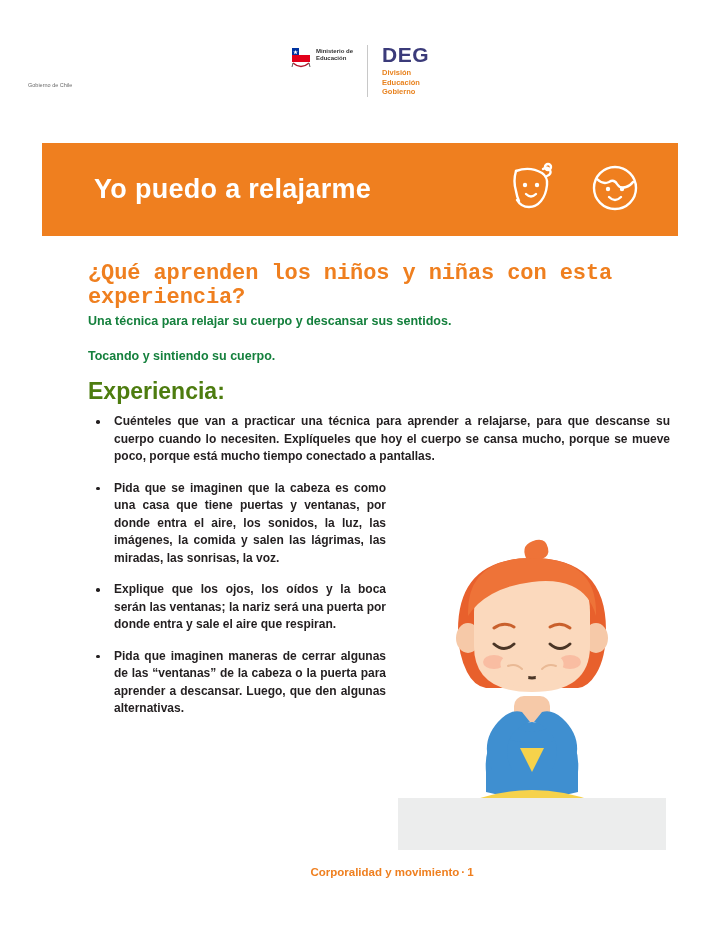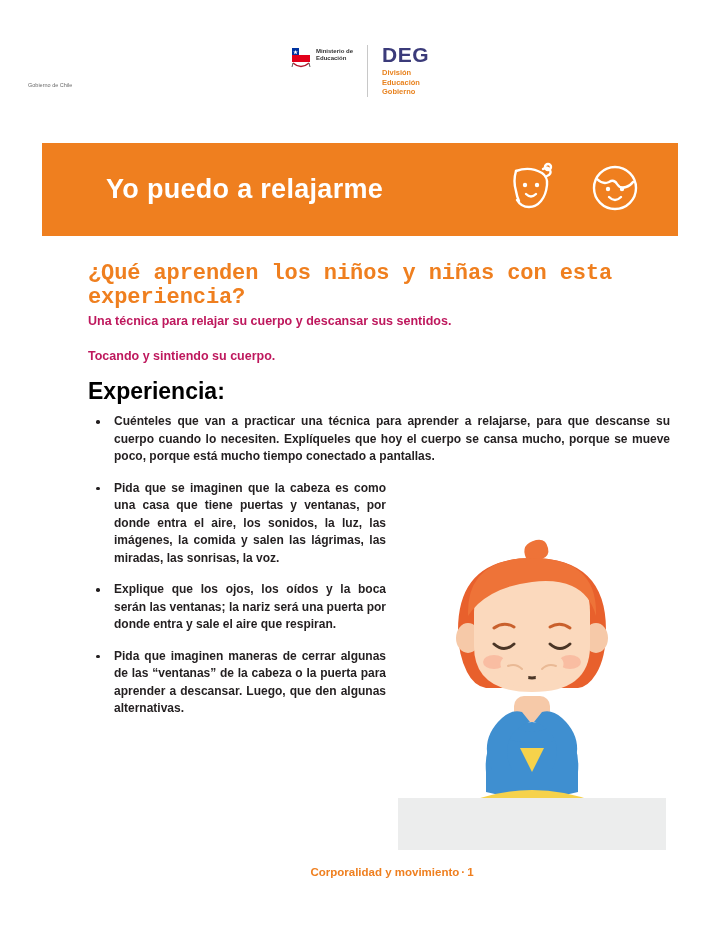--- a/index.html
+++ b/index.html
@@ -86,21 +86,21 @@
     width: 636px;
     height: 93px;
     background: #ef7f1f;
     display: flex;
     align-items: center;
     justify-content: space-between;
     box-sizing: border-box;
     padding: 0 34px 0 52px;
   }
   .title-band h1 {
-    margin: 12px;
+    margin: 0;
     font-size: 27px;
     font-weight: bold;
     color: #ffffff;
     letter-spacing: 0.3px;
   }
   .band-icons {
     display: flex;
     align-items: center;
     gap: 26px;
   }
@@ -118,30 +118,30 @@
     font-weight: bold;
     color: #ef7f1f;
     line-height: 24px;
     letter-spacing: -0.1px;
     font-family: Liberation Mono, monospace;
   }
   p.ans {
     margin: 4px 0 0 0;
     font-size: 12.5px;
     font-weight: bold;
-    color: #be185d;
+    color: #15803d;
     line-height: 15px;
   }
   .gap1 { height: 16px; }
   .gap2 { height: 14px; }
   h2.exp {
     margin: 0;
     font-size: 23px;
     font-weight: bold;
-    color: #000000;
+    color: #4d7c0f;
   }
 
   ul.steps {
     margin: 8px 0 0 0;
     padding: 0;
     list-style: none;
   }
   ul.steps li {
     position: relative;
     padding-left: 26px;

